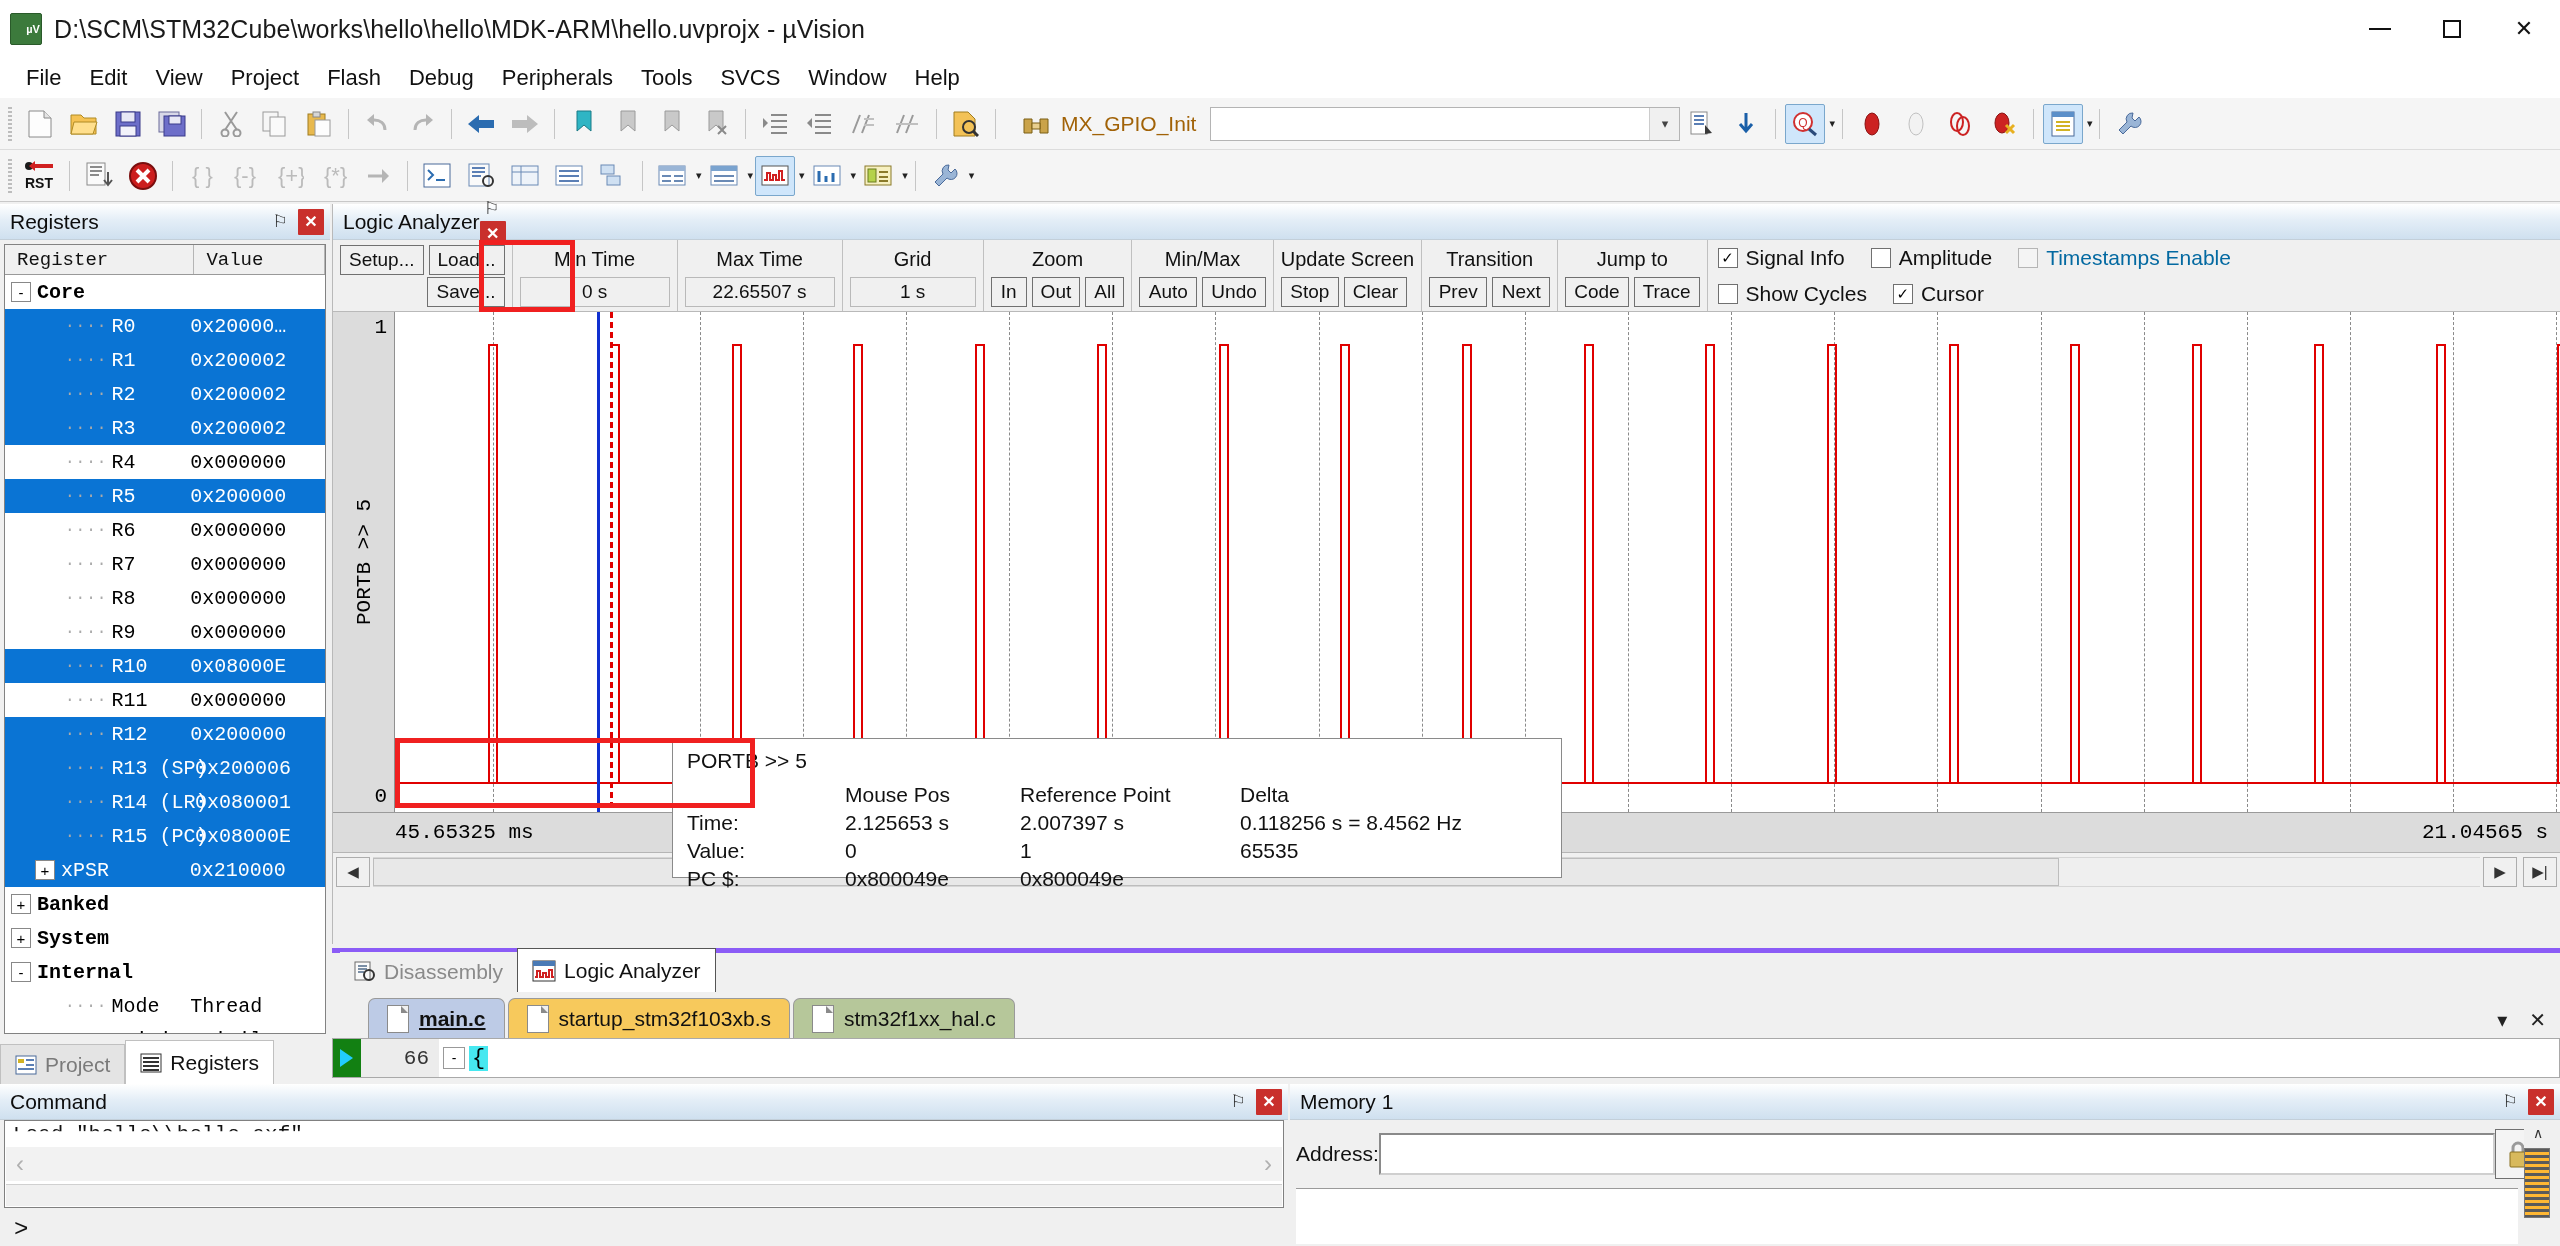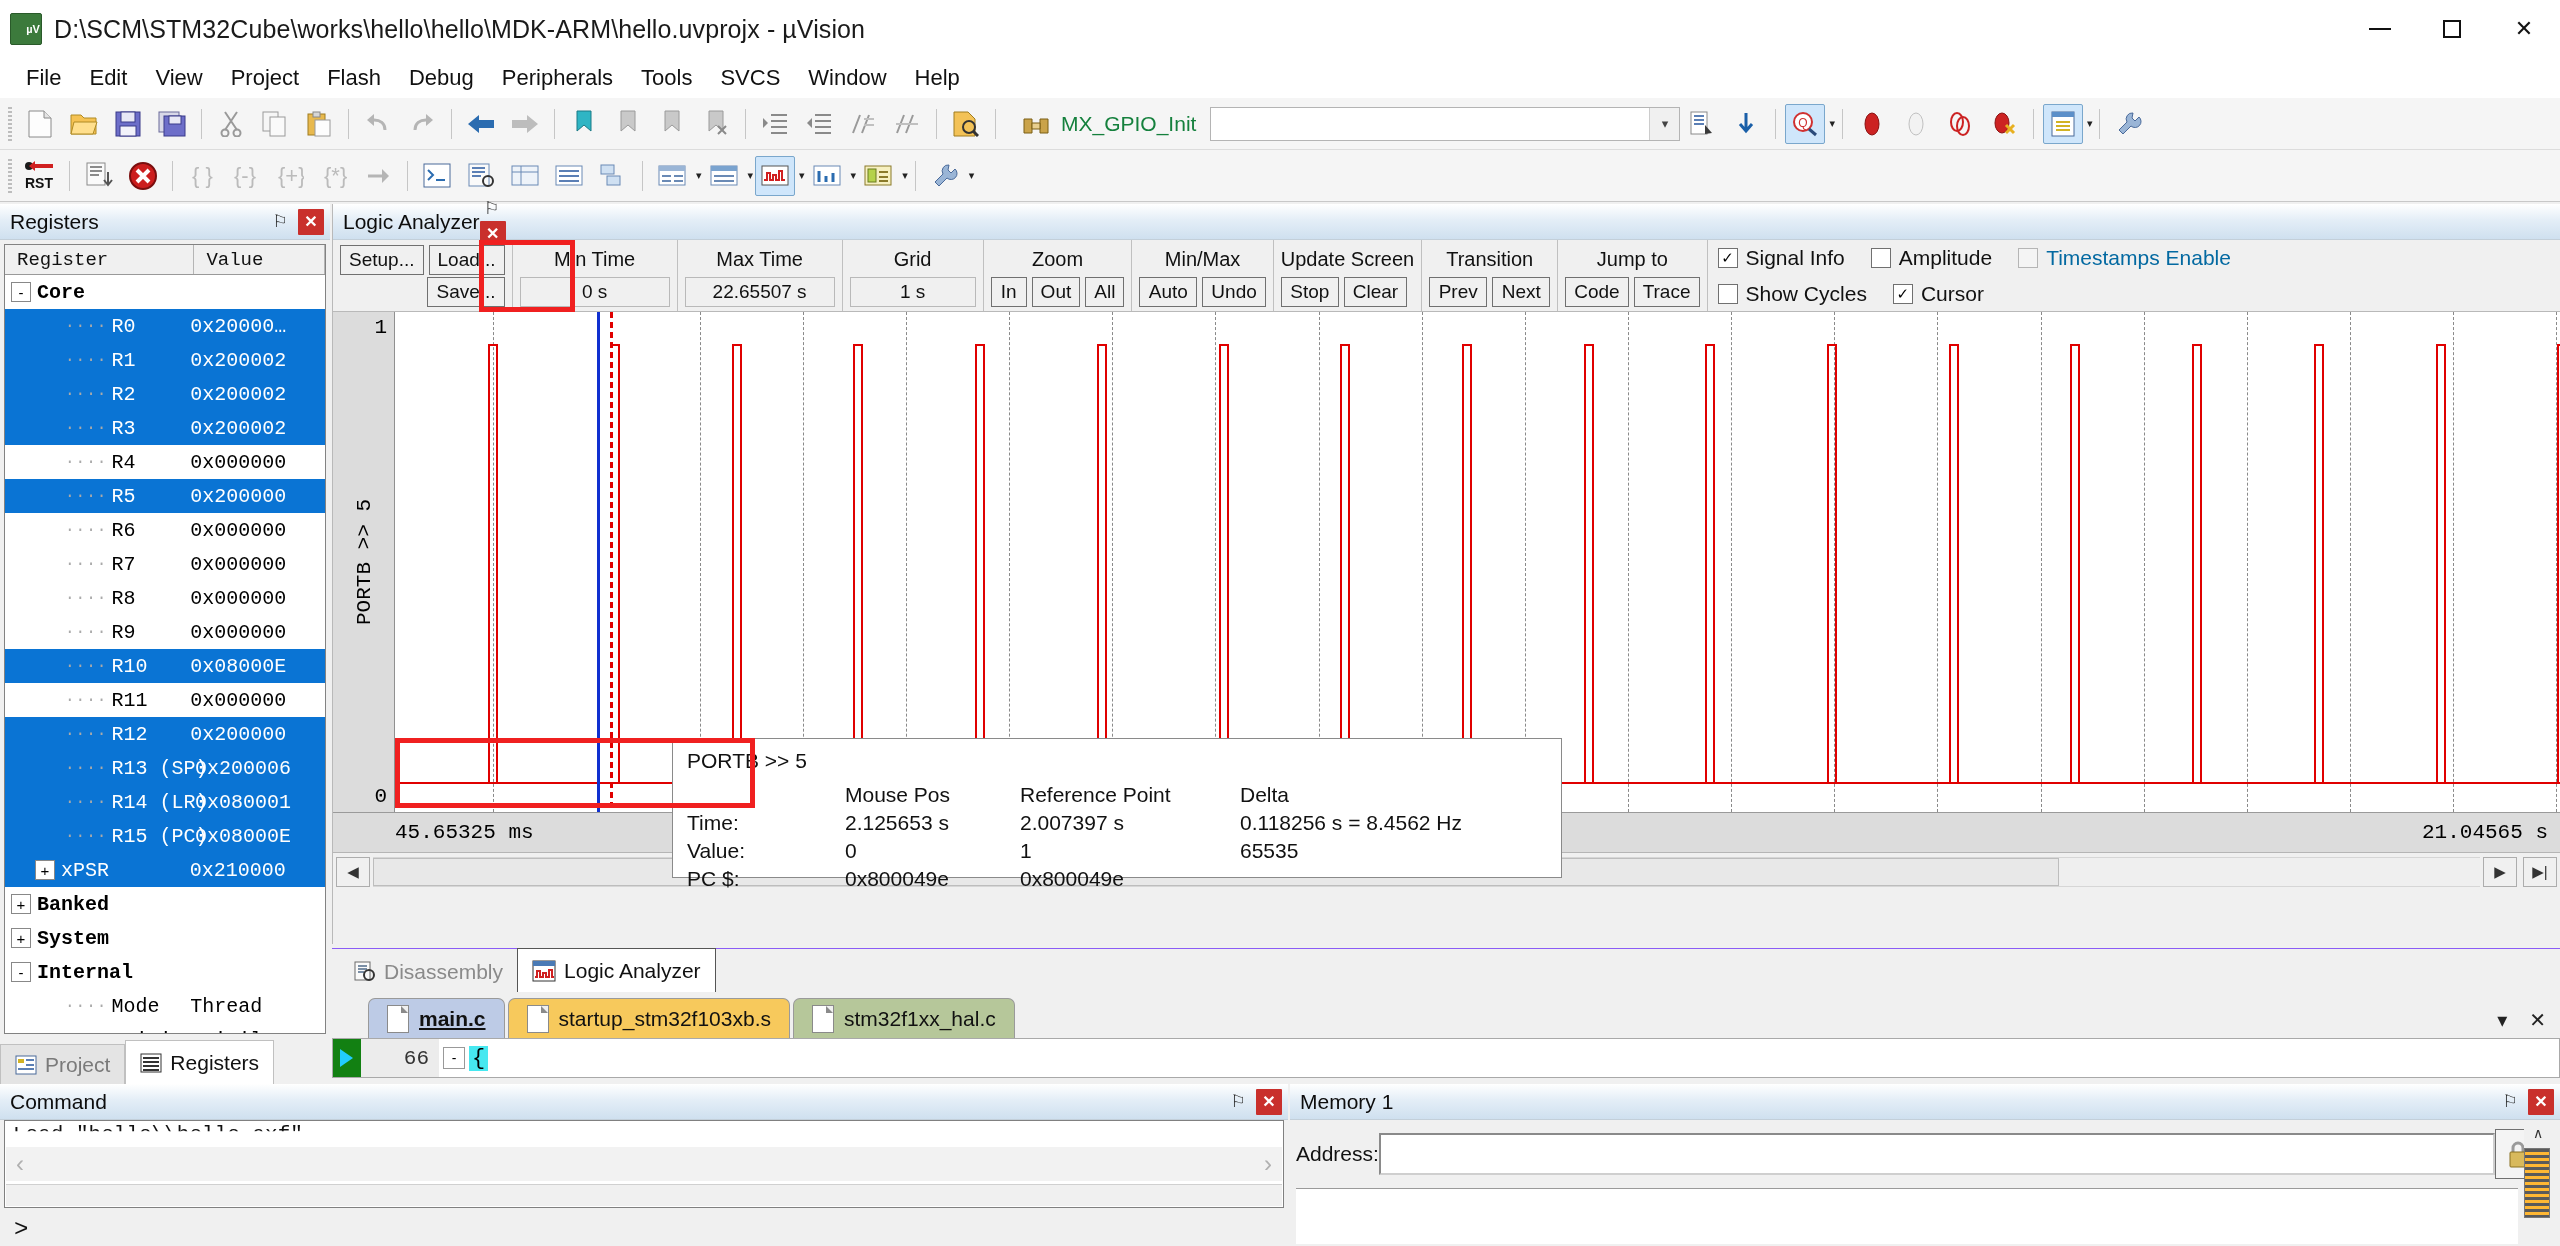--- a/index.html
+++ b/index.html
@@ -71,21 +71,21 @@
   }
   .tb-btn.active { background:#cfe6fb; border:1px solid #7aa7cc; }
   .tb-sep { width:1px; height:30px; background:#c6c6c6; margin:0 7px; }
   .tb-grip {
     width:4px; height:34px; margin-right:6px; margin-left:2px;
     background:repeating-linear-gradient(to bottom,#bdbdbd 0 2px,transparent 2px 4px);
   }
   .combo-label {
     display:flex; align-items:center; gap:10px; margin-left:18px; margin-right:10px;
   }
-  .combo-text { font-size:21px; color:#15803d; }
+  .combo-text { font-size:21px; color:#a16207; }
   .combo-box {
     width:470px; height:34px; border:1px solid #b4b4b4; background:#fff;
     display:flex; align-items:center; justify-content:flex-end; margin-left:4px;
   }
   .combo-arrow {
     width:30px; height:32px; background:#f0f0f0; border-left:1px solid #ccc;
     display:flex; align-items:center; justify-content:center; font-size:13px; color:#444;
   }
   .dd-arrow { font-size:11px; color:#222; margin-left:2px; }
 
@@ -265,21 +265,21 @@
   }
   .sb-thumb {
     position:absolute; left:0; top:0; height:100%; width:80%;
     background:#e8e8e8; border:1px solid #bdbdbd;
   }
 
   
   .view-tabs {
     position:absolute; left:332px; top:948px; width:2228px; height:44px;
     background:#f0f0f0; display:flex; align-items:flex-end; padding-left:8px;
-    border-top:1px solid #8b5cf6;
+    border-top:5px solid #8b5cf6;
   }
   .vtab {
     height:40px; display:flex; align-items:center; gap:8px; padding:0 14px;
     font-size:21px; color:#8a8a8a; cursor:default; background:#f0f0f0;
   }
   .vtab.active {
     background:#fff; color:#111; border:1px solid #555; border-bottom:none; height:44px;
   }
 
   

